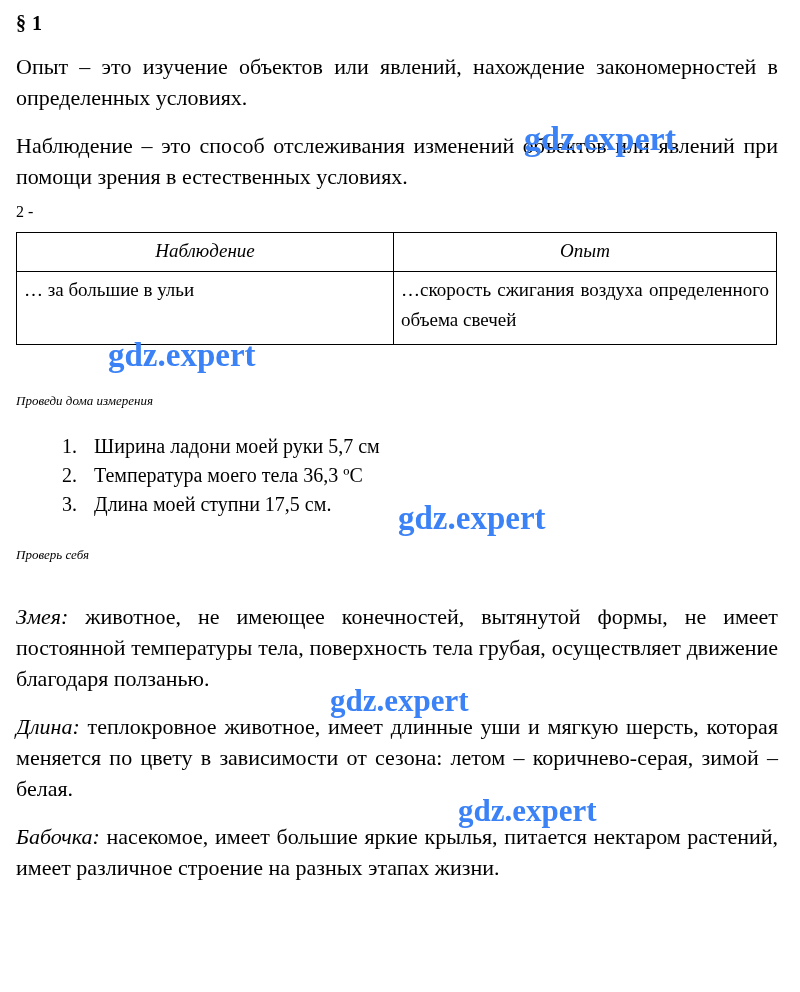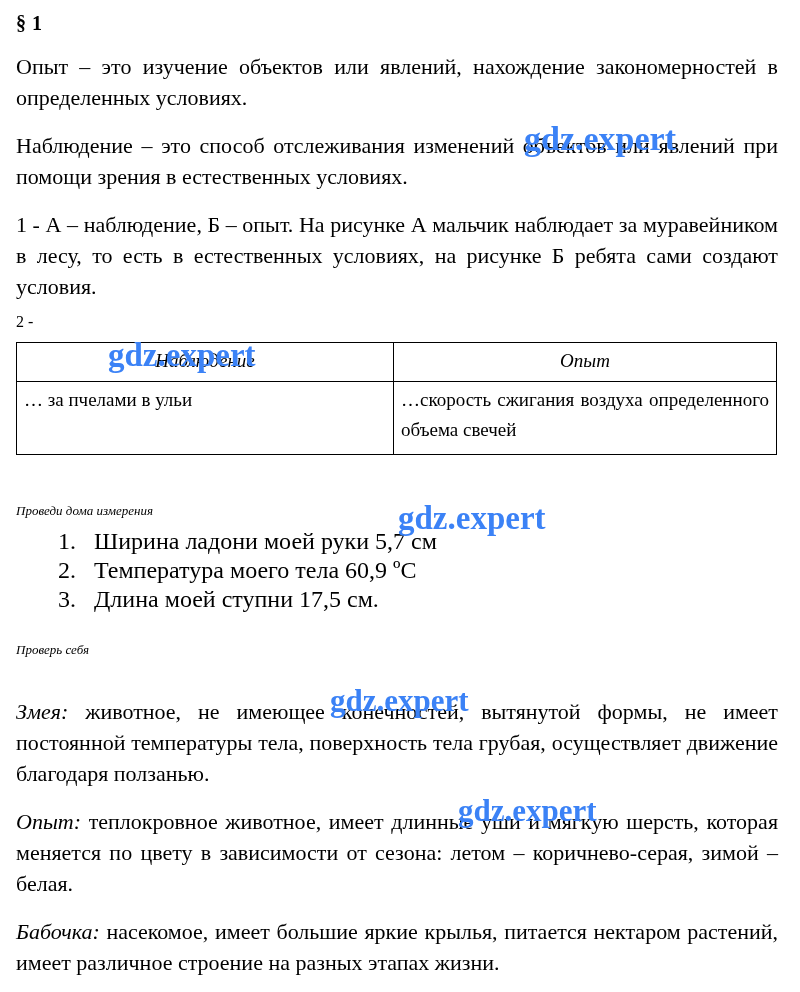--- a/index.html
+++ b/index.html
@@ -100,23 +100,23 @@
   table.compare col.c2 { width: 383px; }
   td.justify {
     text-align: justify;
     text-justify: inter-word;
   }
   td.plain { text-align: left; }
   td.tall { height: 64px; }
 
   
   ol.measures {
-    margin: 2px 0 0 0;
+    margin: 17px 0 0 0;
     padding: 0 0 0 66px;
-    font-size: 24px;
+    font-size: 20px;
     line-height: 29px;
   }
   ol.measures li {
     padding-left: 12px;
   }
 
   
   .wm {
     position: absolute;
     font-family: "Liberation Serif", "DejaVu Serif", serif;
@@ -132,63 +132,62 @@
 <body>
 
 <div class="page">
 
   <h1 class="section-heading">§ 1</h1>
 
   <p class="para loose">Опыт – это изучение объектов или явлений, нахождение закономерностей в определенных условиях.</p>
 
   <p class="para loose">Наблюдение – это способ отслеживания изменений объектов или явлений при помощи зрения в естественных условиях.</p>
 
-  <p class="para loose">1 - А – наблюдение, Б – опыт. На рисунке А мальчик наблюдает за муравейником в лесу, то есть в естественных условиях, на рисунке Б ребята сами создают условия.</p>
 
   <div class="item-two">
     <span class="label">2 -</span>
   </div>
 
   <div class="tbl-wrap">
     <table class="compare">
       <colgroup>
           <col class="c1">
           <col class="c2">
         </colgroup>
       <thead>
         <tr>
           <th>Наблюдение</th>
           <th>Опыт</th>
         </tr>
       </thead>
       <tbody>
         <tr>
-          <td class="plain tall">… за пчелами в ульи</td>
+          <td class="plain tall">… за большие в ульи</td>
           <td class="justify tall">…скорость сжигания воздуха определенного объема свечей</td>
         </tr>
       </tbody>
     </table>
   </div>
 
   <p class="italic-head" style="margin-top:42px;">Проведи дома измерения</p>
 
   <ol class="measures">
     <li>Ширина ладони моей руки 5,7 см</li>
-    <li>Температура моего тела 60,9 ºC</li>
+    <li>Температура моего тела 36,3 ºC</li>
     <li>Длина моей ступни 17,5 см.</li>
   </ol>
 
   <p class="italic-head" style="margin-top:22px;">Проверь себя</p>
 
   <p class="para" style="margin-top:32px;">
     <span class="run-in">Змея:</span><span> животное, не имеющее конечностей, вытянутой формы, не имеет постоянной температуры тела, поверхность тела грубая, осуществляет движение благодаря ползанью.</span>
   </p>
 
   <p class="para" style="margin-top:17px;">
-    <span class="run-in">Опыт:</span><span> теплокровное животное, имеет длинные уши и мягкую шерсть, которая меняется по цвету в зависимости от сезона: летом – коричнево-серая, зимой – белая.</span>
+    <span class="run-in">Длина:</span><span> теплокровное животное, имеет длинные уши и мягкую шерсть, которая меняется по цвету в зависимости от сезона: летом – коричнево-серая, зимой – белая.</span>
   </p>
 
   <p class="para" style="margin-top:17px;">
     <span class="run-in">Бабочка:</span><span> насекомое, имеет большие яркие крылья, питается нектаром растений, имеет различное строение на разных этапах жизни.</span>
   </p>
 
   <div id="watermark-layer">
       <div class="wm" style="left: 524px; top: 82px; font-size: 34px;">gdz.expert</div>
       <div class="wm" style="left: 108px; top: 299px; font-size: 33px;">gdz.expert</div>
       <div class="wm" style="left: 398px; top: 462px; font-size: 33px;">gdz.expert</div>

